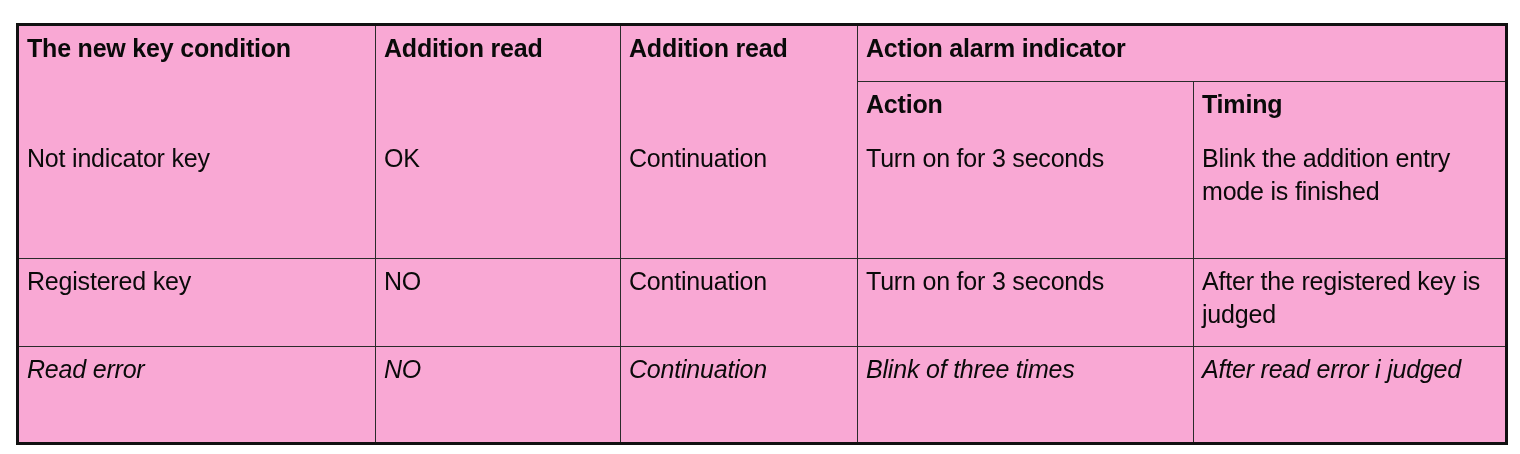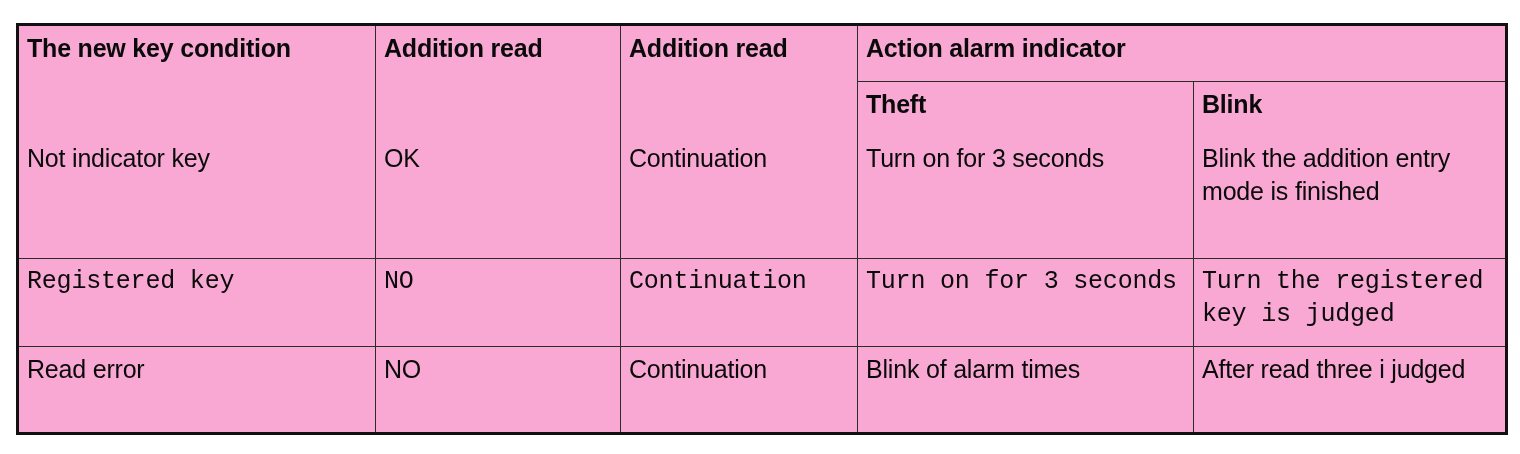--- a/index.html
+++ b/index.html
@@ -64,22 +64,22 @@
   col.c1 { width: 358px; }
   col.c2 { width: 245px; }
   col.c3 { width: 237px; }
   col.c4 { width: 336px; }
   col.c5 { width: 313px; }
 
   
   tr.row-head-top { height: 57px; }
   tr.row-head-sub  { height: 54px; }
   tr.row-1 { height: 123px; }
-  tr.row-2 { height: 88px; font-family: Liberation Mono, monospace; }
-  tr.row-3 { height: 87px; }
+  tr.row-2 { height: 88px; }
+  tr.row-3 { height: 97px; font-style: italic; }
 </style>
 </head>
 <body>
 
 <div id="table-wrap">
   <table class="scan-table">
     <colgroup>
       <col class="c1">
         <col class="c2">
         <col class="c3">
@@ -87,42 +87,42 @@
         <col class="c5">
     </colgroup>
     <tbody>
       <tr class="row-head-top">
         <td class="hdr rule-r" rowspan="2">The new key condition</td>
         <td class="hdr rule-r" rowspan="2">Addition read</td>
         <td class="hdr rule-r" rowspan="2">Addition read</td>
         <td class="hdr rule-b" colspan="2">Action alarm indicator</td>
       </tr>
       <tr class="row-head-sub">
-        <td class="hdr rule-r">Theft</td>
-        <td class="hdr">Blink</td>
+        <td class="hdr rule-r">Action</td>
+        <td class="hdr">Timing</td>
       </tr>
 
       <tr class="row-1">
         <td class="rule-r rule-b">Not indicator key</td>
         <td class="rule-r rule-b">OK</td>
         <td class="rule-r rule-b">Continuation</td>
         <td class="rule-r rule-b">Turn on for 3 seconds</td>
         <td class="rule-b">Blink the addition entry mode is finished</td>
       </tr>
 
       <tr class="row-2">
         <td class="rule-r rule-b">Registered key</td>
         <td class="rule-r rule-b">NO</td>
         <td class="rule-r rule-b">Continuation</td>
         <td class="rule-r rule-b">Turn on for 3 seconds</td>
-        <td class="rule-b">Turn the registered key is judged</td>
+        <td class="rule-b">After the registered key is judged</td>
       </tr>
 
       <tr class="row-3">
         <td class="rule-r">Read error</td>
         <td class="rule-r">NO</td>
         <td class="rule-r">Continuation</td>
-        <td class="rule-r">Blink of alarm times</td>
-        <td>After read three i judged</td>
+        <td class="rule-r">Blink of three times</td>
+        <td>After read error i judged</td>
       </tr>
     </tbody>
   </table>
 </div>
 
 </body></html>

